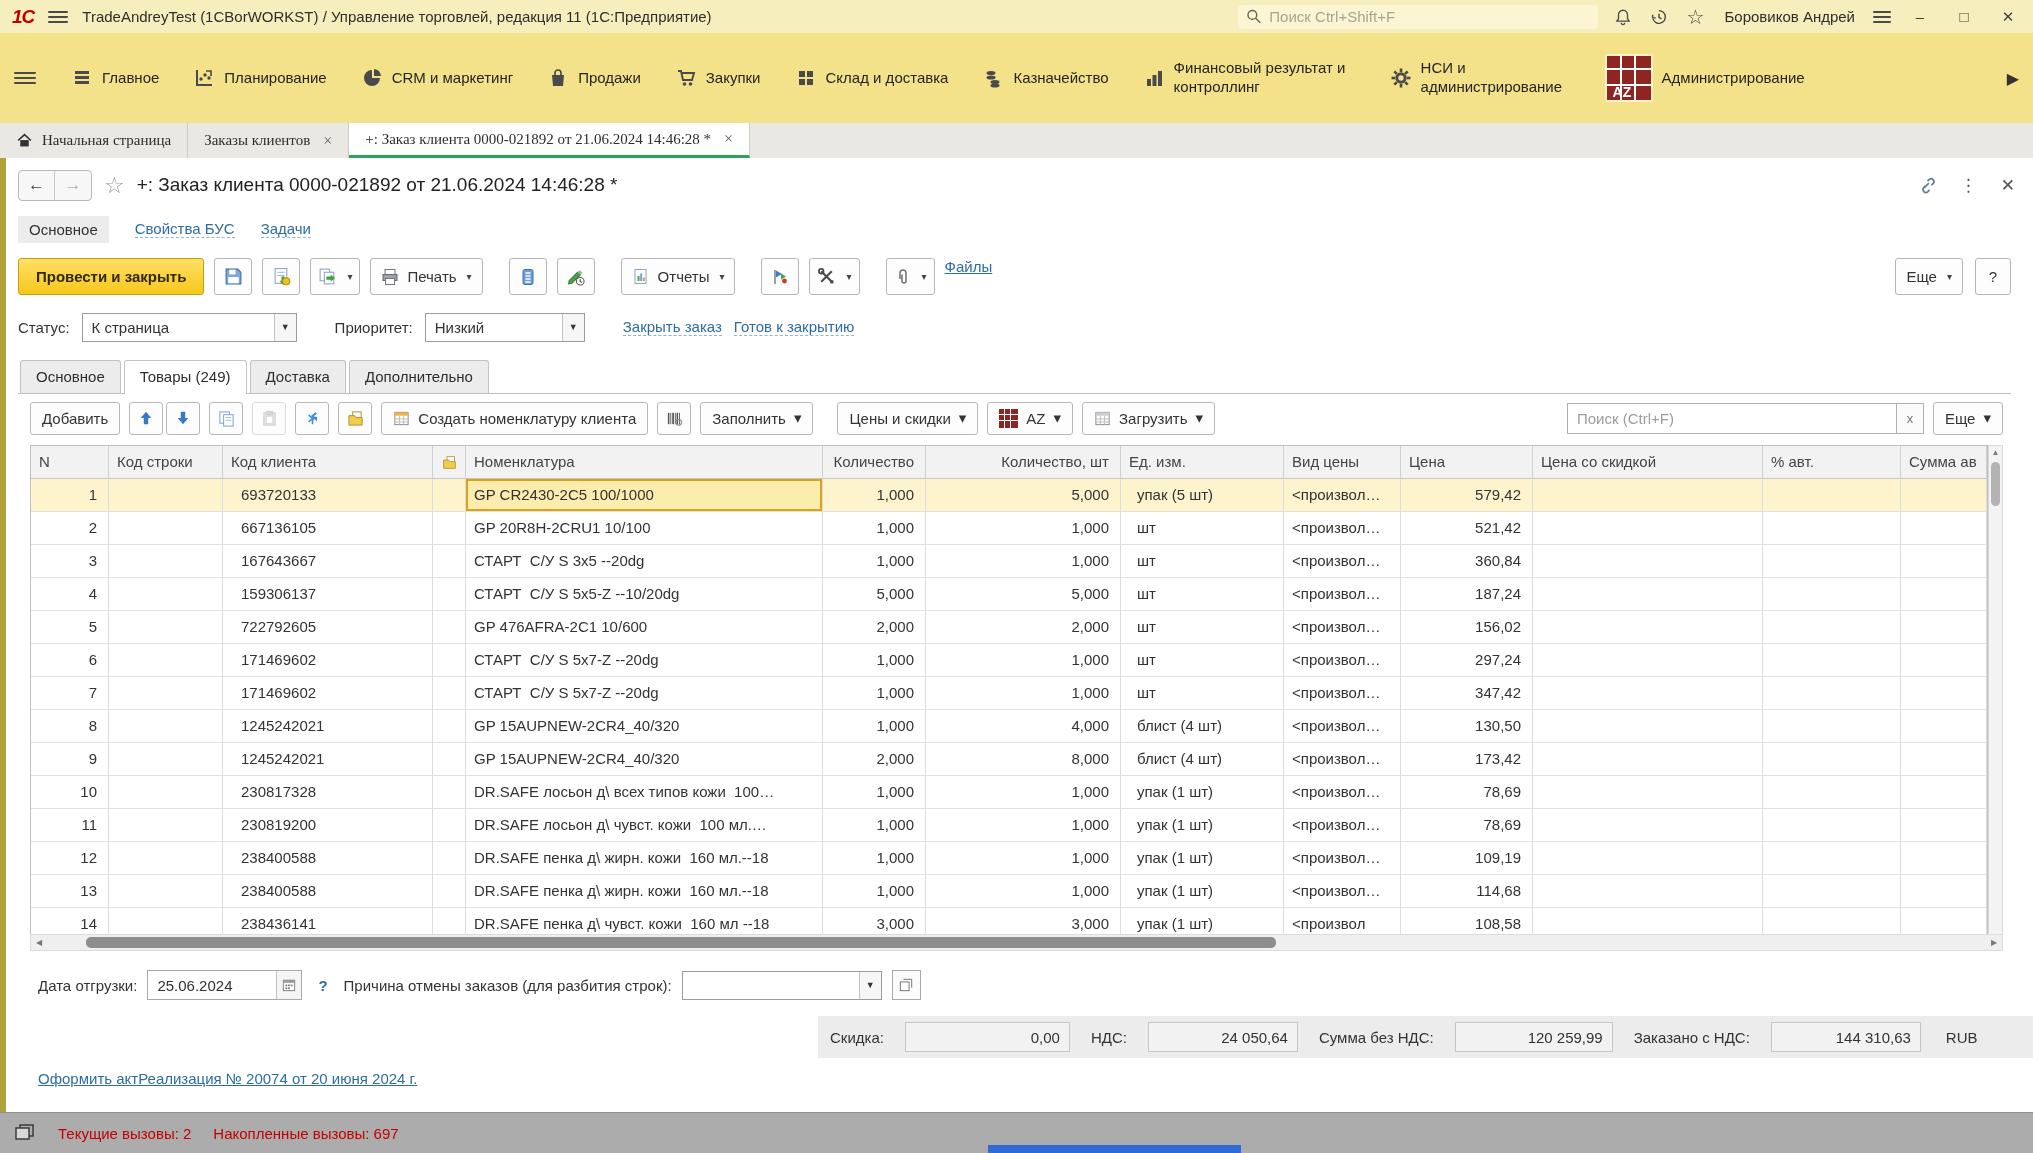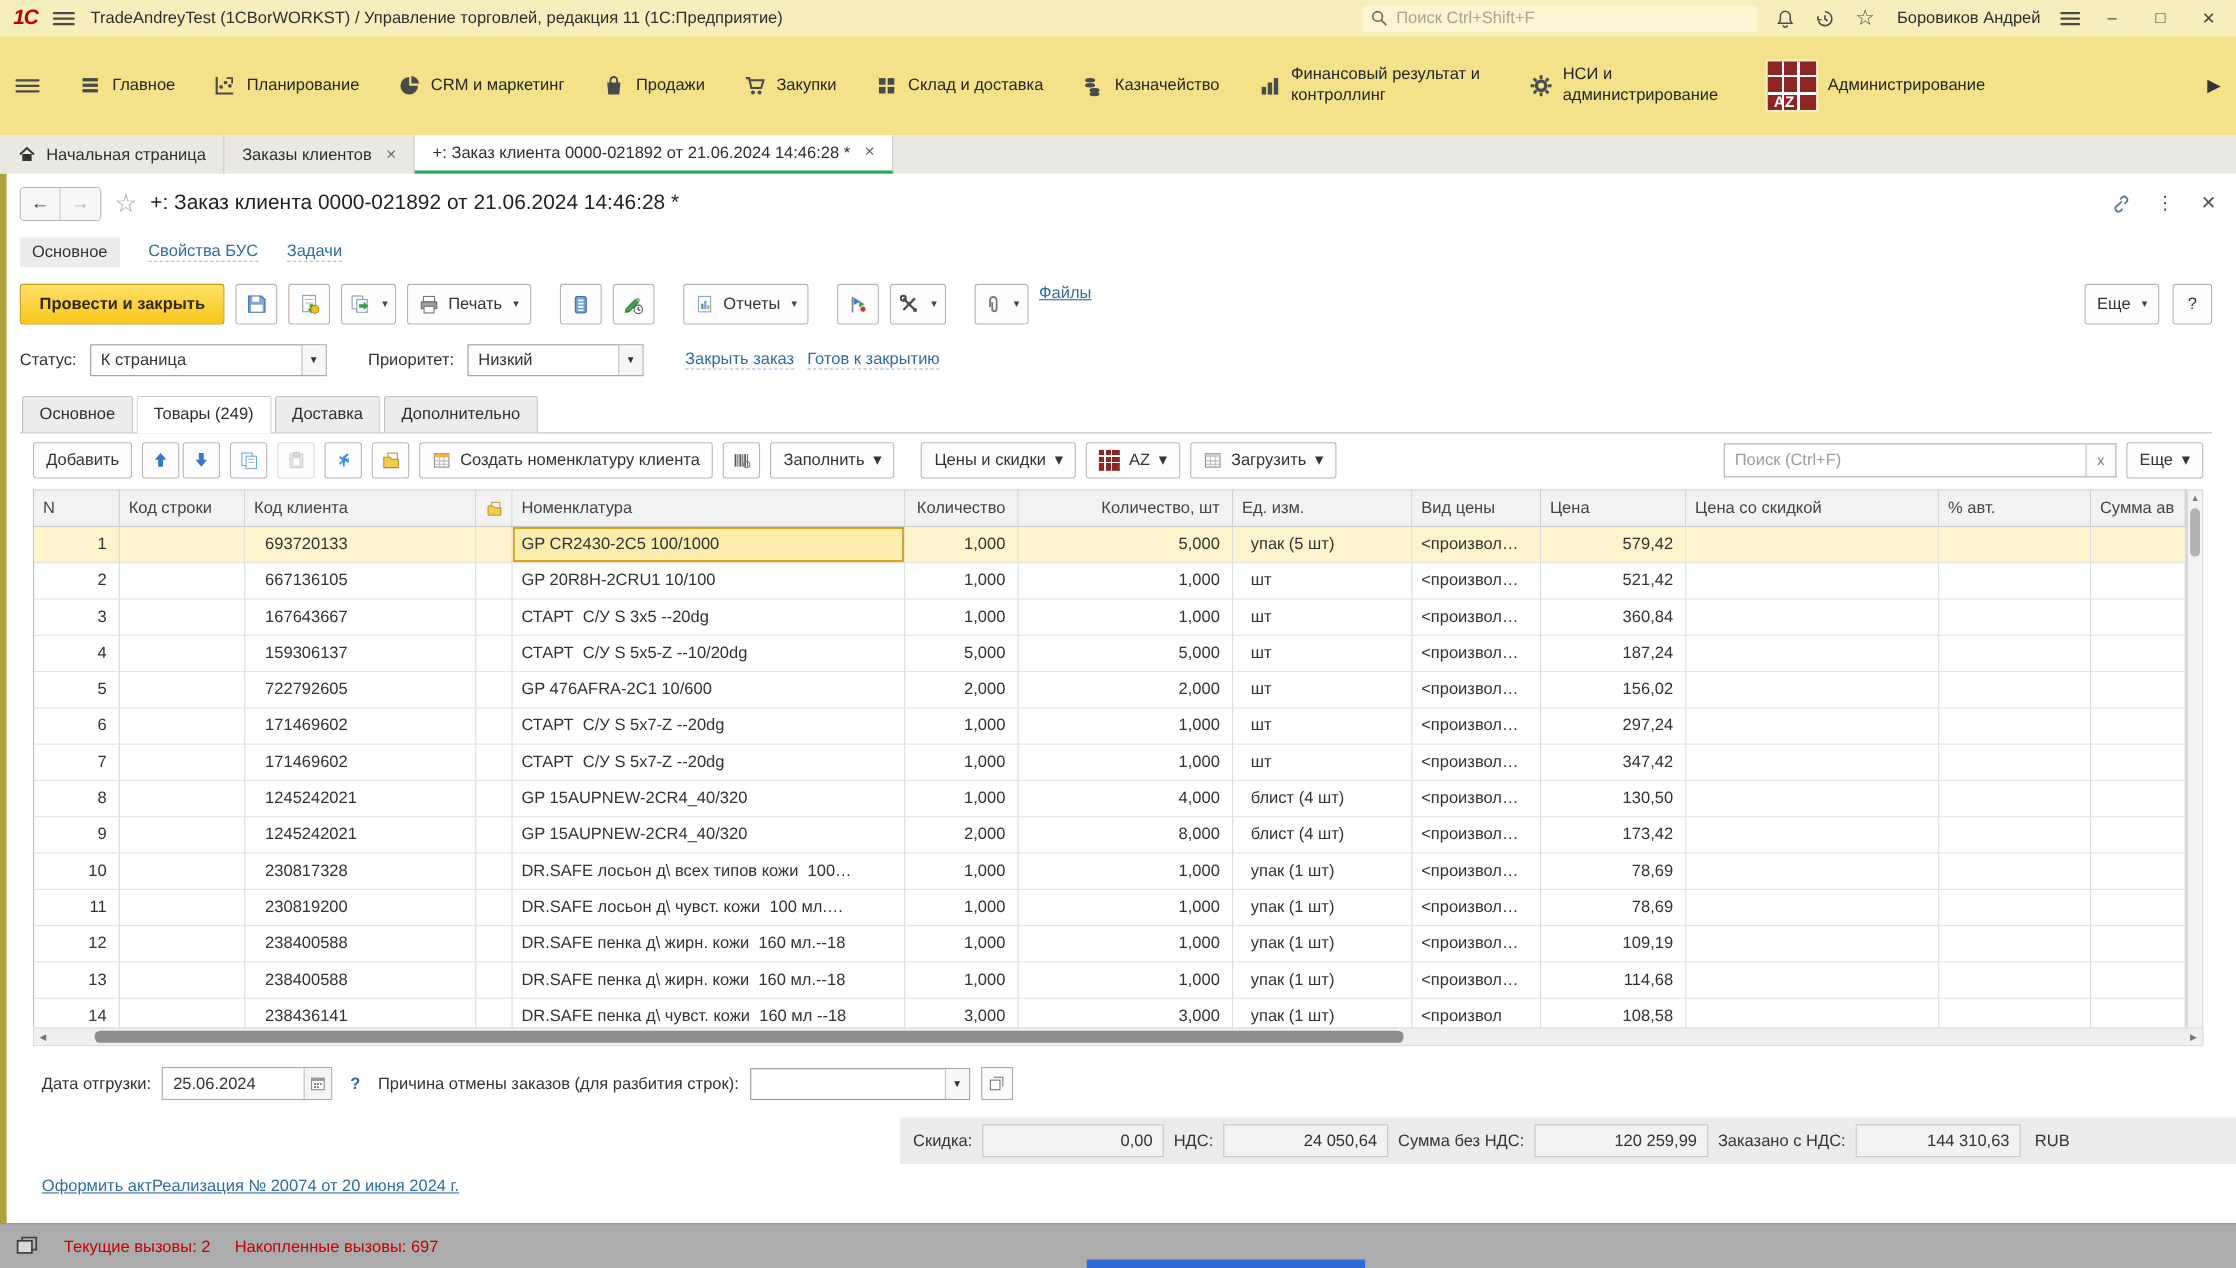--- a/index.html
+++ b/index.html
@@ -27,21 +27,21 @@
   .rib-item.wide .lbl { width:182px; white-space:normal; }
   .rib-item.wide2 .lbl { width:150px; white-space:normal; }
   .rib-ico { width:22px; height:22px; flex:0 0 auto; }
   .az-logo { width:48px; height:48px; background:#8e2522; border:2px solid #f8f2c9; position:relative; border-radius:2px;
      background-image:linear-gradient(to right, transparent 0 13px, #fff 13px 15px, transparent 15px 27px, #fff 27px 29px, transparent 29px),
                       linear-gradient(to bottom, transparent 0 12px, #fff 12px 14px, transparent 14px 28px, #fff 28px 30px, transparent 30px); }
   .az-logo span { position:absolute; bottom:0; left:6px; color:#fff; font-weight:bold; font-size:14px; }
   .rib-next { margin-left:auto; color:#333; font-size:16px; padding:0 8px; cursor:pointer; }
 
   
-  .tabbar { position:absolute; top:123px; left:0; right:0; height:35px; background:#e9e8e2; display:flex; align-items:stretch; }
+  .tabbar { position:absolute; top:123px; left:0; right:0; height:35px; background:#e9e8e2; display:flex; align-items:stretch;font-family:Liberation Serif, serif; }
   .tab { display:flex; align-items:center; gap:9px; padding:0 16px; border-right:1px solid #cccbc4; color:#2e2e2e; cursor:pointer; white-space:nowrap; }
   .tab.active { background:#fff; border-bottom:3px solid #27a658; }
   .tab .x { color:#666; font-size:16px; margin-left:4px; }
 
   
   .content { position:absolute; top:158px; left:0; right:0; height:954px; background:#fff; }
   .edge-strip { position:absolute; top:158px; bottom:41px; left:0; width:6px; background:#b0a23b; }
 
   .form-head { position:absolute; top:8px; left:18px; right:18px; height:38px; display:flex; align-items:center; gap:12px; }
   .navbtns { display:flex; border:1px solid #b9b9b9; border-radius:4px; overflow:hidden; background:#f7f7f7; }
@@ -117,21 +117,21 @@
 
   
   .footrow { position:absolute; top:810px; left:38px; right:30px; height:34px; display:flex; align-items:center; gap:10px; border-top:0; }
   .inputbox { height:30px; border:1px solid #a9a9a9; display:flex; align-items:center; background:#fff; }
   .inputbox .txt { padding:0 9px; }
   .inputbox .side { width:25px; align-self:stretch; border-left:1px solid #c2c2c2; background:#f5f5f5; display:flex; align-items:center; justify-content:center; }
   .qmark { color:#2e6da4; font-weight:bold; margin:0 6px; cursor:pointer; }
   .sqbtn { width:29px; height:30px; border:1px solid #a9a9a9; background:#fbfbfb; display:flex; align-items:center; justify-content:center; cursor:pointer; }
 
   
-  .totals { position:absolute; top:858px; left:818px; right:0; height:42px; background:#ececec; display:flex; align-items:center; gap:9px; padding:0 24px 0 12px; }
+  .totals { position:absolute; top:858px; left:818px; right:0; height:42px; background:#ececec; display:flex; align-items:center; gap:21px; padding:0 24px 0 12px; }
   .totals .tlabel { color:#333; white-space:nowrap; }
   .tbox { height:30px; background:#f2f2f2; border:1px solid #c6c6c6; display:flex; align-items:center; justify-content:flex-end; padding:0 9px; }
   .totals .cur { margin-left:4px; }
 
   .bottomlinks { position:absolute; top:912px; left:38px; display:flex; }
 
   
   .statusbar { position:absolute; bottom:0; left:0; right:0; height:41px; background:#acacac; border-top:1px solid #8f8f8f; display:flex; align-items:center; gap:22px; padding:0 14px; }
   .statusbar .red { color:#c40000; }
   .taskbar-strip { position:absolute; bottom:0; left:988px; width:253px; height:8px; background:#2e6bd6; }

